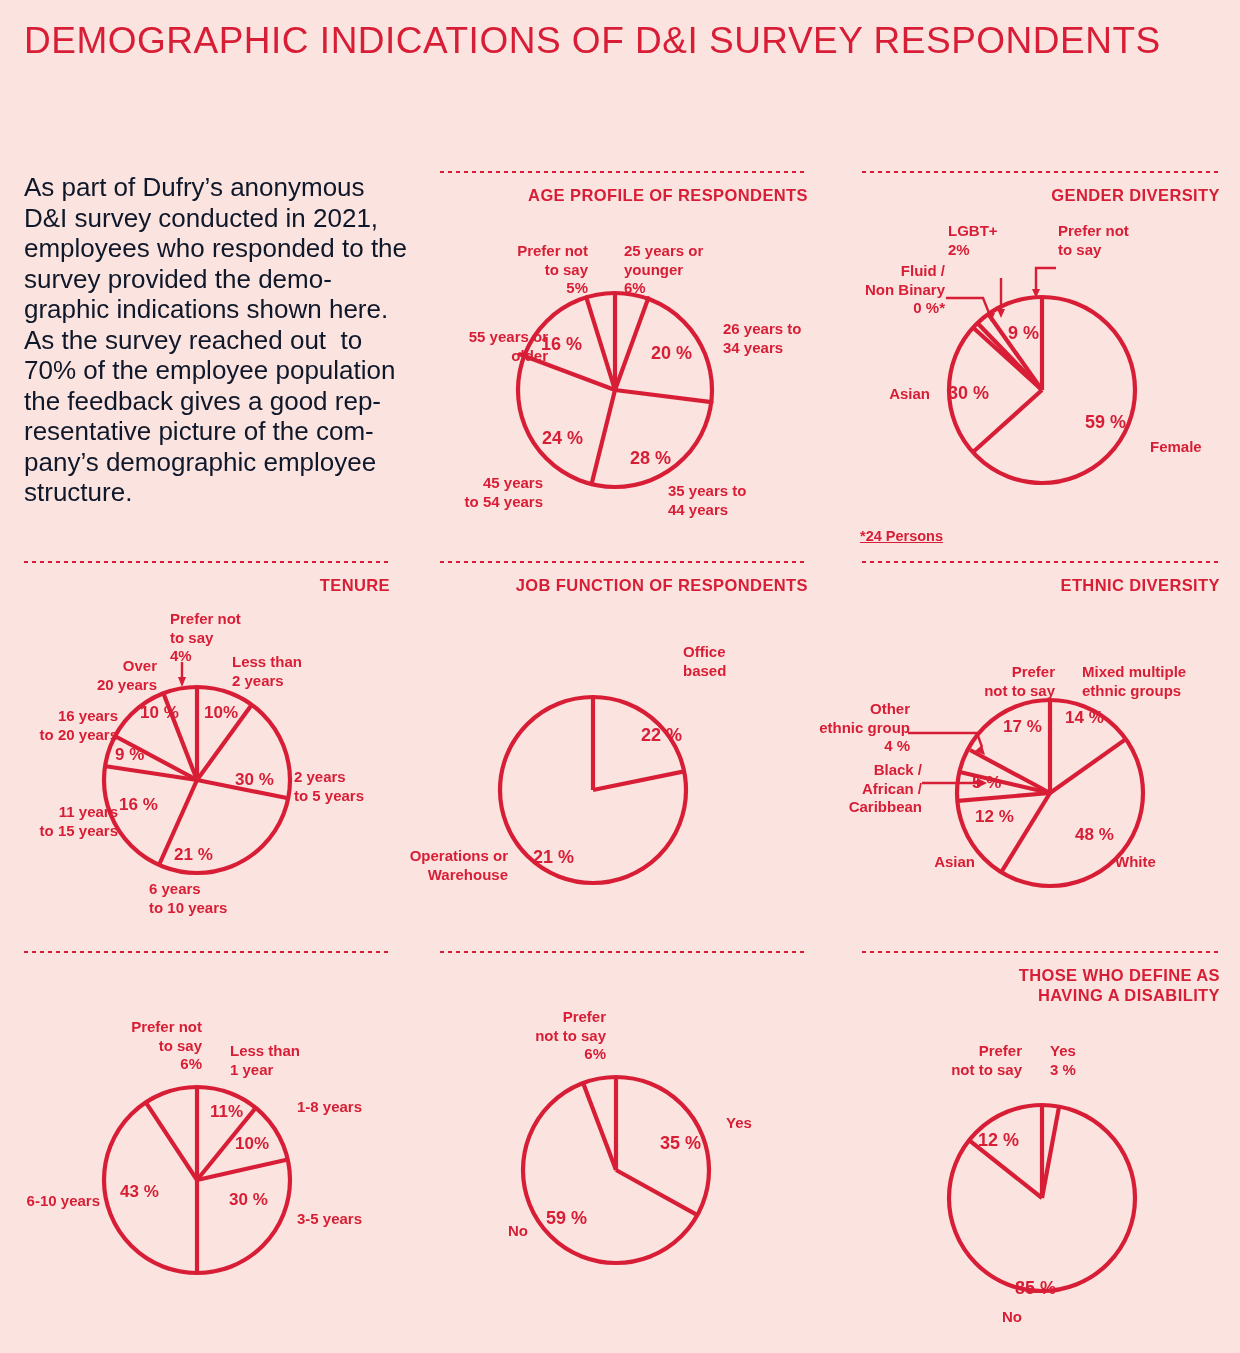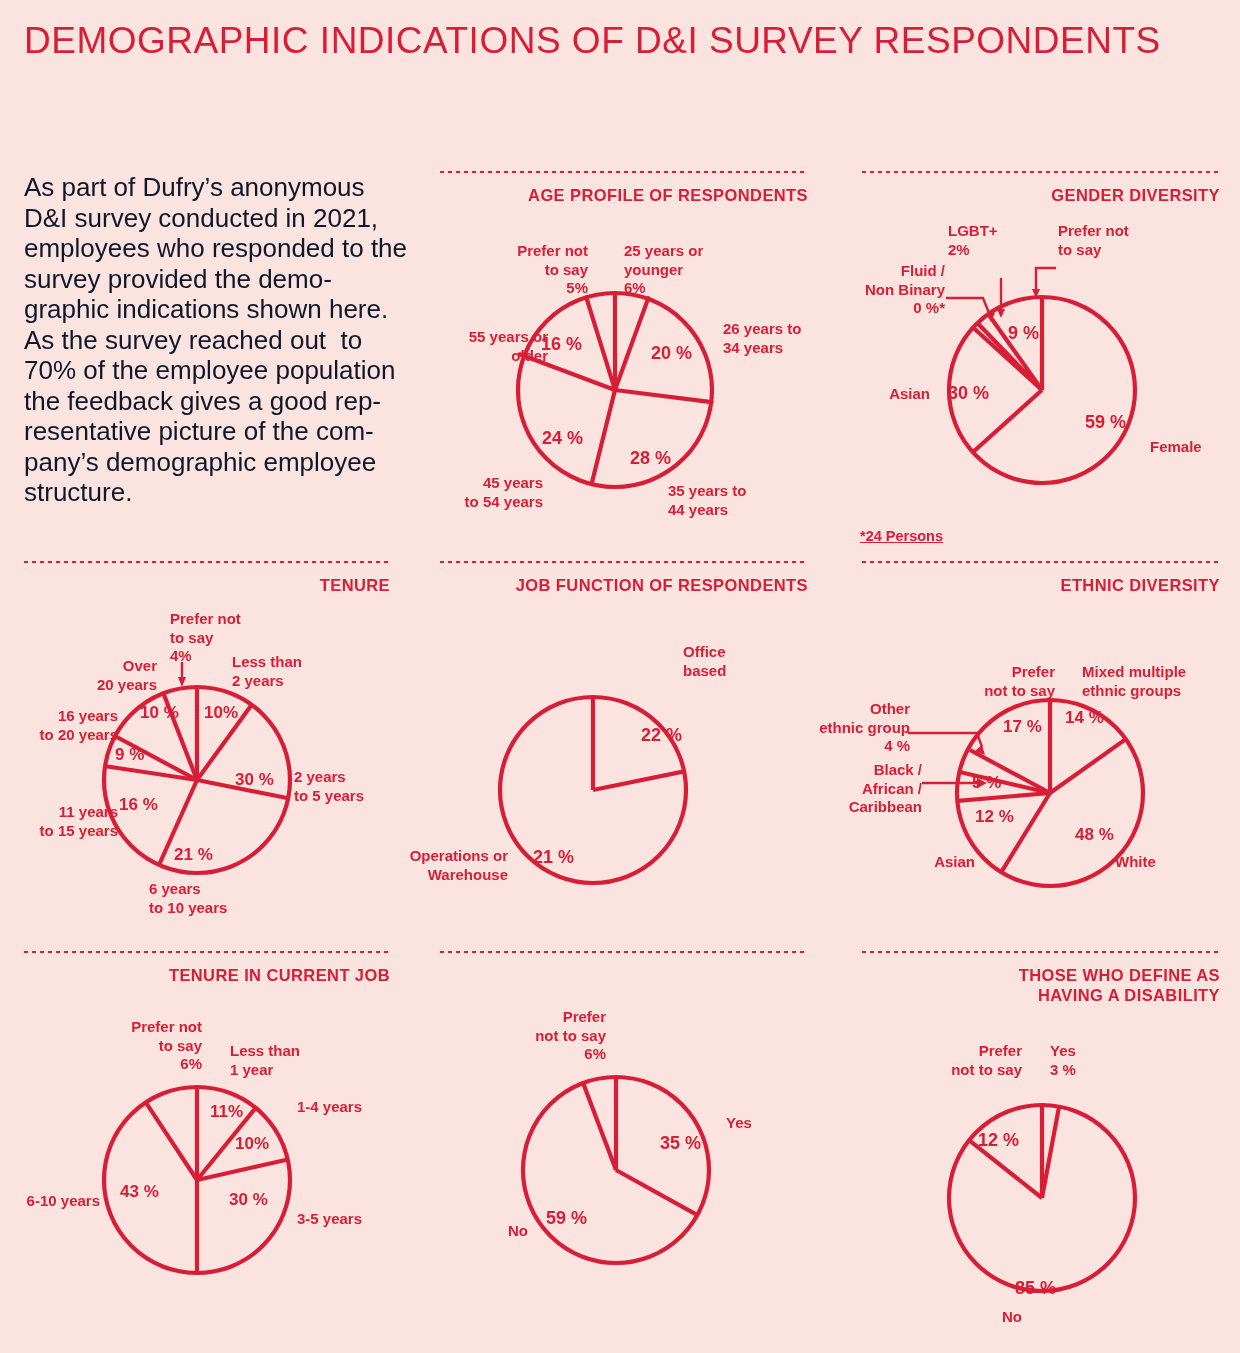--- a/index.html
+++ b/index.html
@@ -220,36 +220,35 @@
   <div class="lbl" style="left:255px;top:228px;width:90px;">White</div>
   <div class="pct sm" style="left:205px;top:83px;">14 %</div>
   <div class="pct sm" style="left:215px;top:200px;">48 %</div>
   <div class="pct sm" style="left:115px;top:182px;">12 %</div>
   <div class="pct sm" style="left:112px;top:148px;">5 %</div>
   <div class="pct sm" style="left:143px;top:92px;">17 %</div>
 </div>
 
 <div class="panel" style="left:22px;top:950px;width:368px;">
   <div class="dotline"></div>
-  <div class="panel-title">TENURE IN CURRENT JOB</div>
 </div>
 <div class="chartwrap" style="position:absolute;left:22px;top:1000px;width:400px;height:300px;">
   <svg width="400" height="300" viewBox="0 0 400 300">
     <g stroke="#D81E36" stroke-width="4.2" fill="none">
       <circle cx="175" cy="180" r="93"></circle>
       <line x1="175" y1="180" x2="175" y2="87"></line>
       <line x1="175" y1="180" x2="233.7" y2="107.8"></line>
       <line x1="175" y1="180" x2="266.9" y2="159.3"></line>
       <line x1="175" y1="180" x2="175.0" y2="273.0"></line>
       <line x1="175" y1="180" x2="123.8" y2="102.3"></line>
     </g>
   </svg>
   <div class="lbl r" style="left:40px;top:18px;width:140px;">Prefer not<br>to say<br><span>6%</span></div>
   <div class="lbl" style="left:208px;top:42px;width:130px;">Less than<br>1 year</div>
-  <div class="lbl" style="left:275px;top:98px;width:110px;">1-4 years</div>
+  <div class="lbl" style="left:275px;top:98px;width:110px;">1-8 years</div>
   <div class="lbl" style="left:275px;top:210px;width:110px;">3-5 years</div>
   <div class="lbl r" style="left:-42px;top:192px;width:120px;">6-10 years</div>
   <div class="pct sm" style="left:188px;top:102px;">11%</div>
   <div class="pct sm" style="left:213px;top:134px;">10%</div>
   <div class="pct sm" style="left:207px;top:190px;">30 %</div>
   <div class="pct sm" style="left:98px;top:182px;">43 %</div>
 </div>
 
 <div class="panel" style="left:438px;top:950px;width:370px;">
   <div class="dotline"></div>

